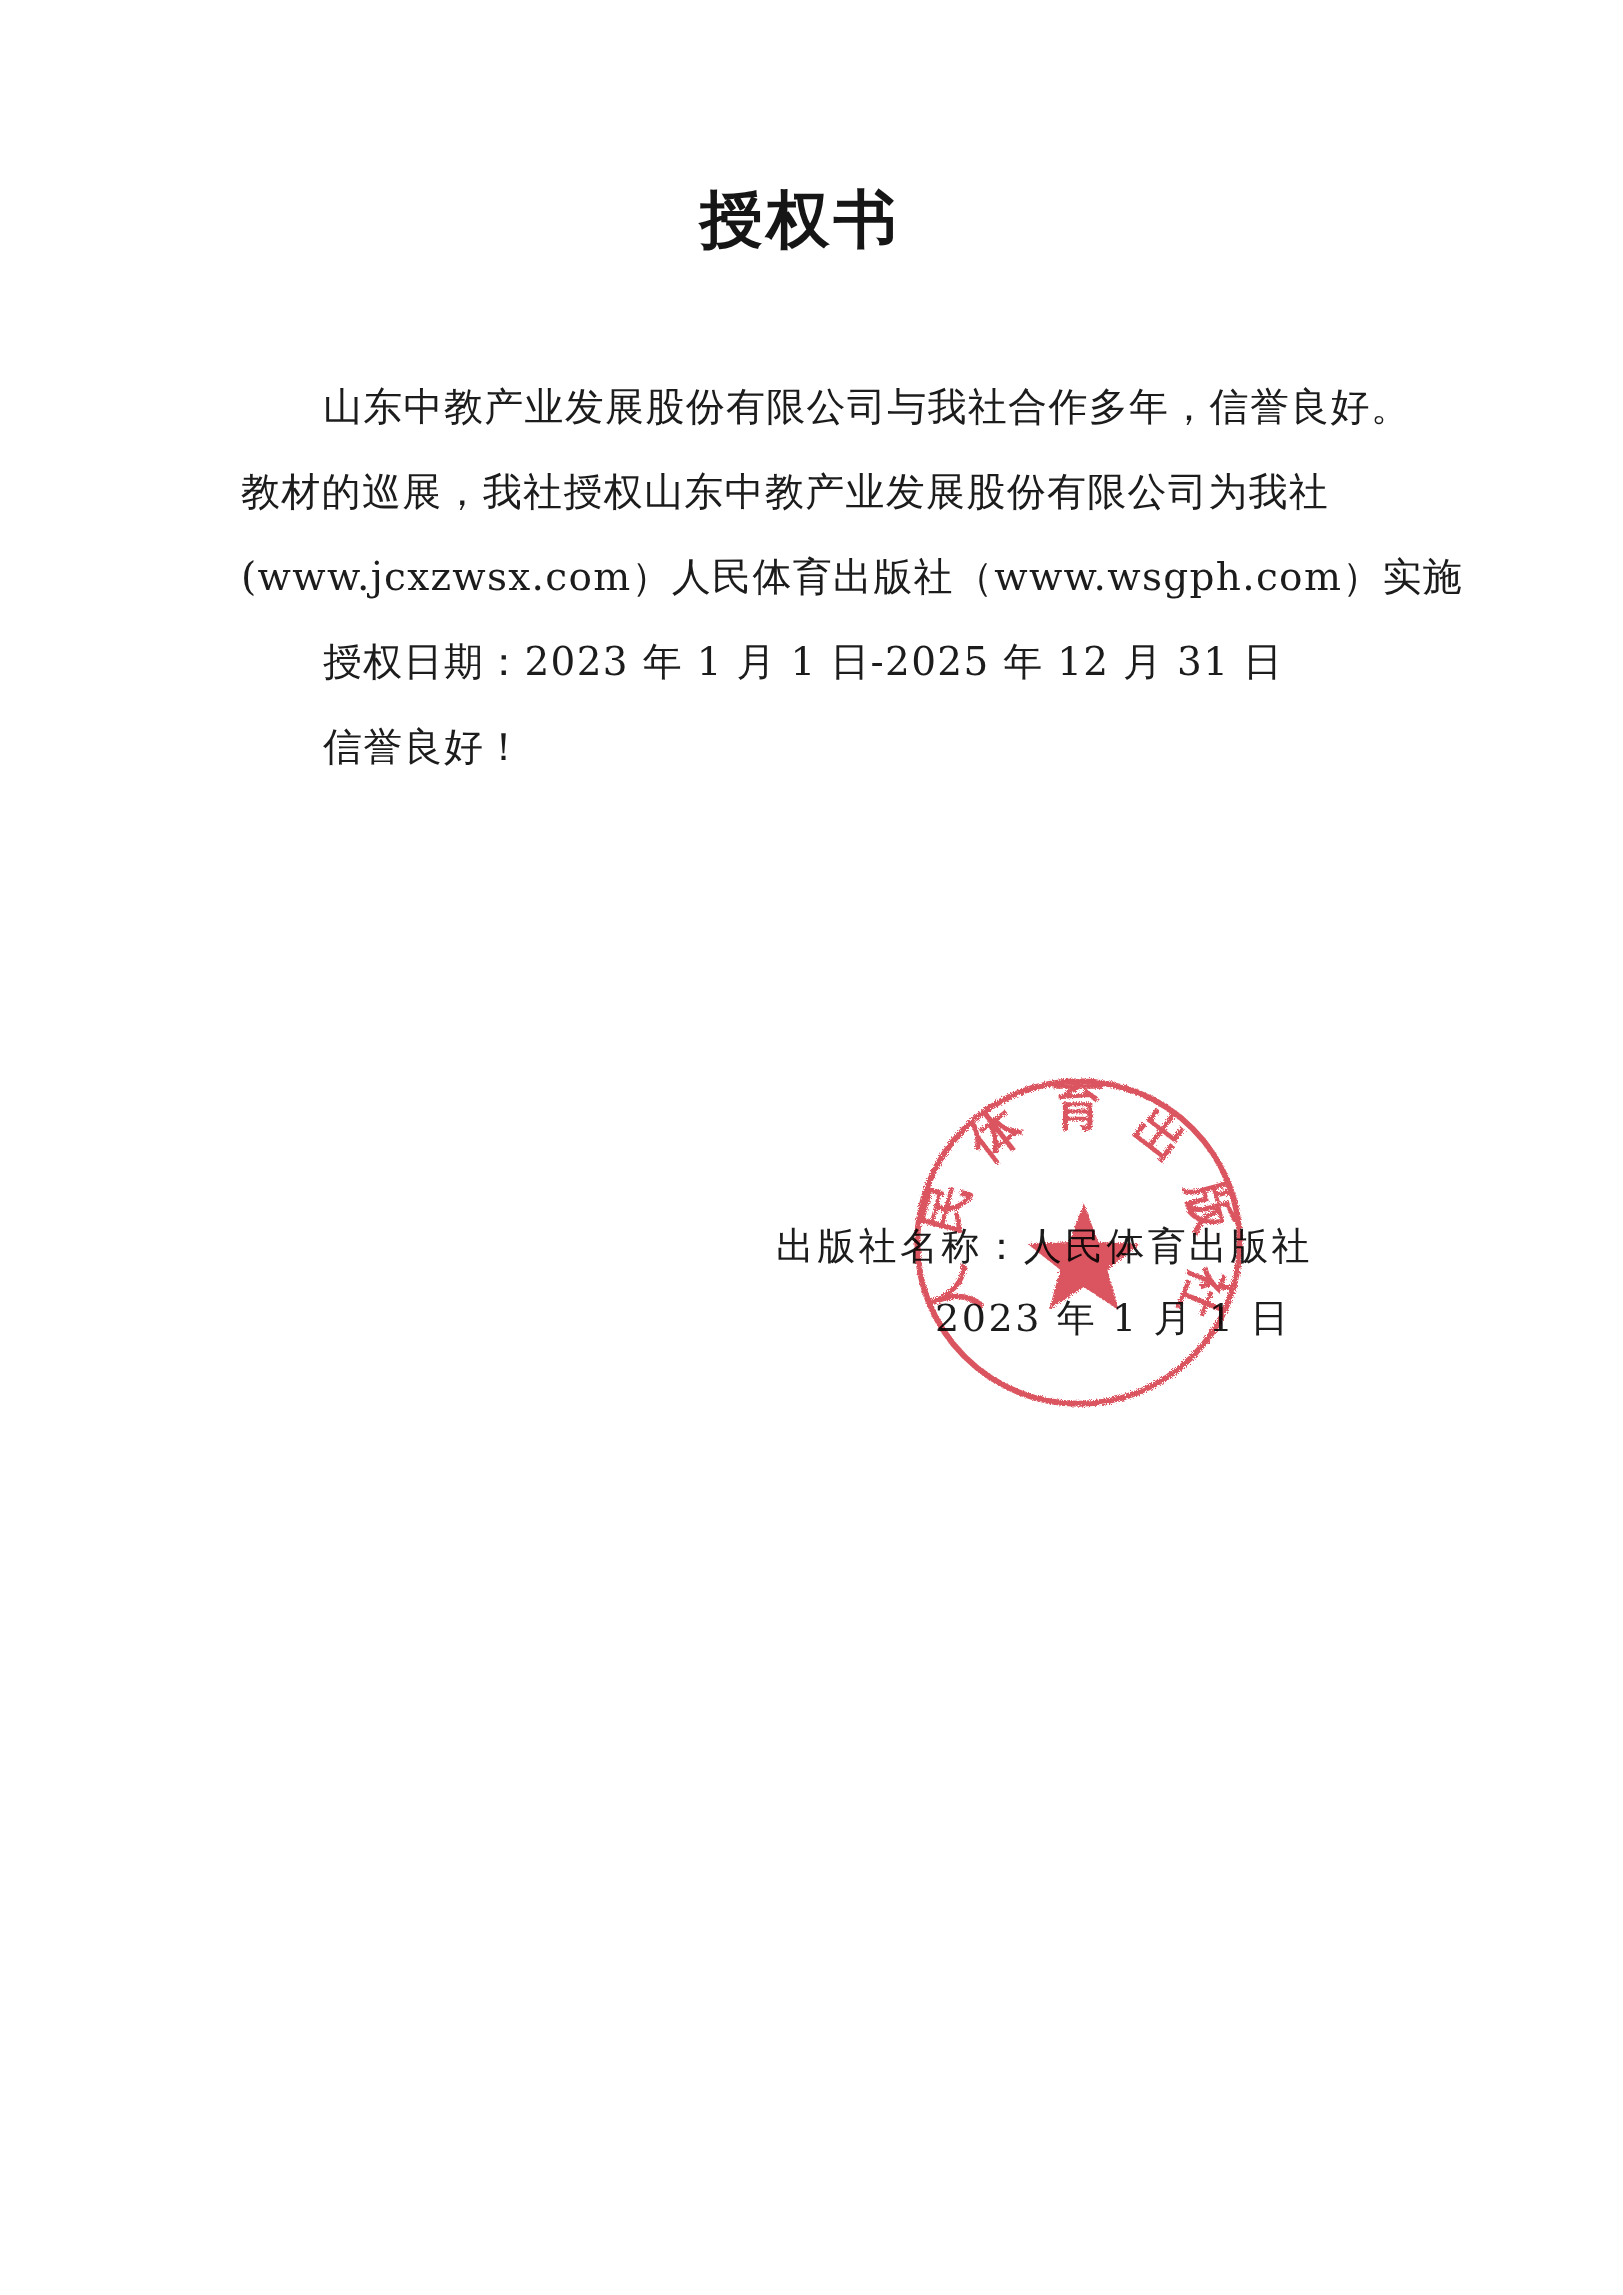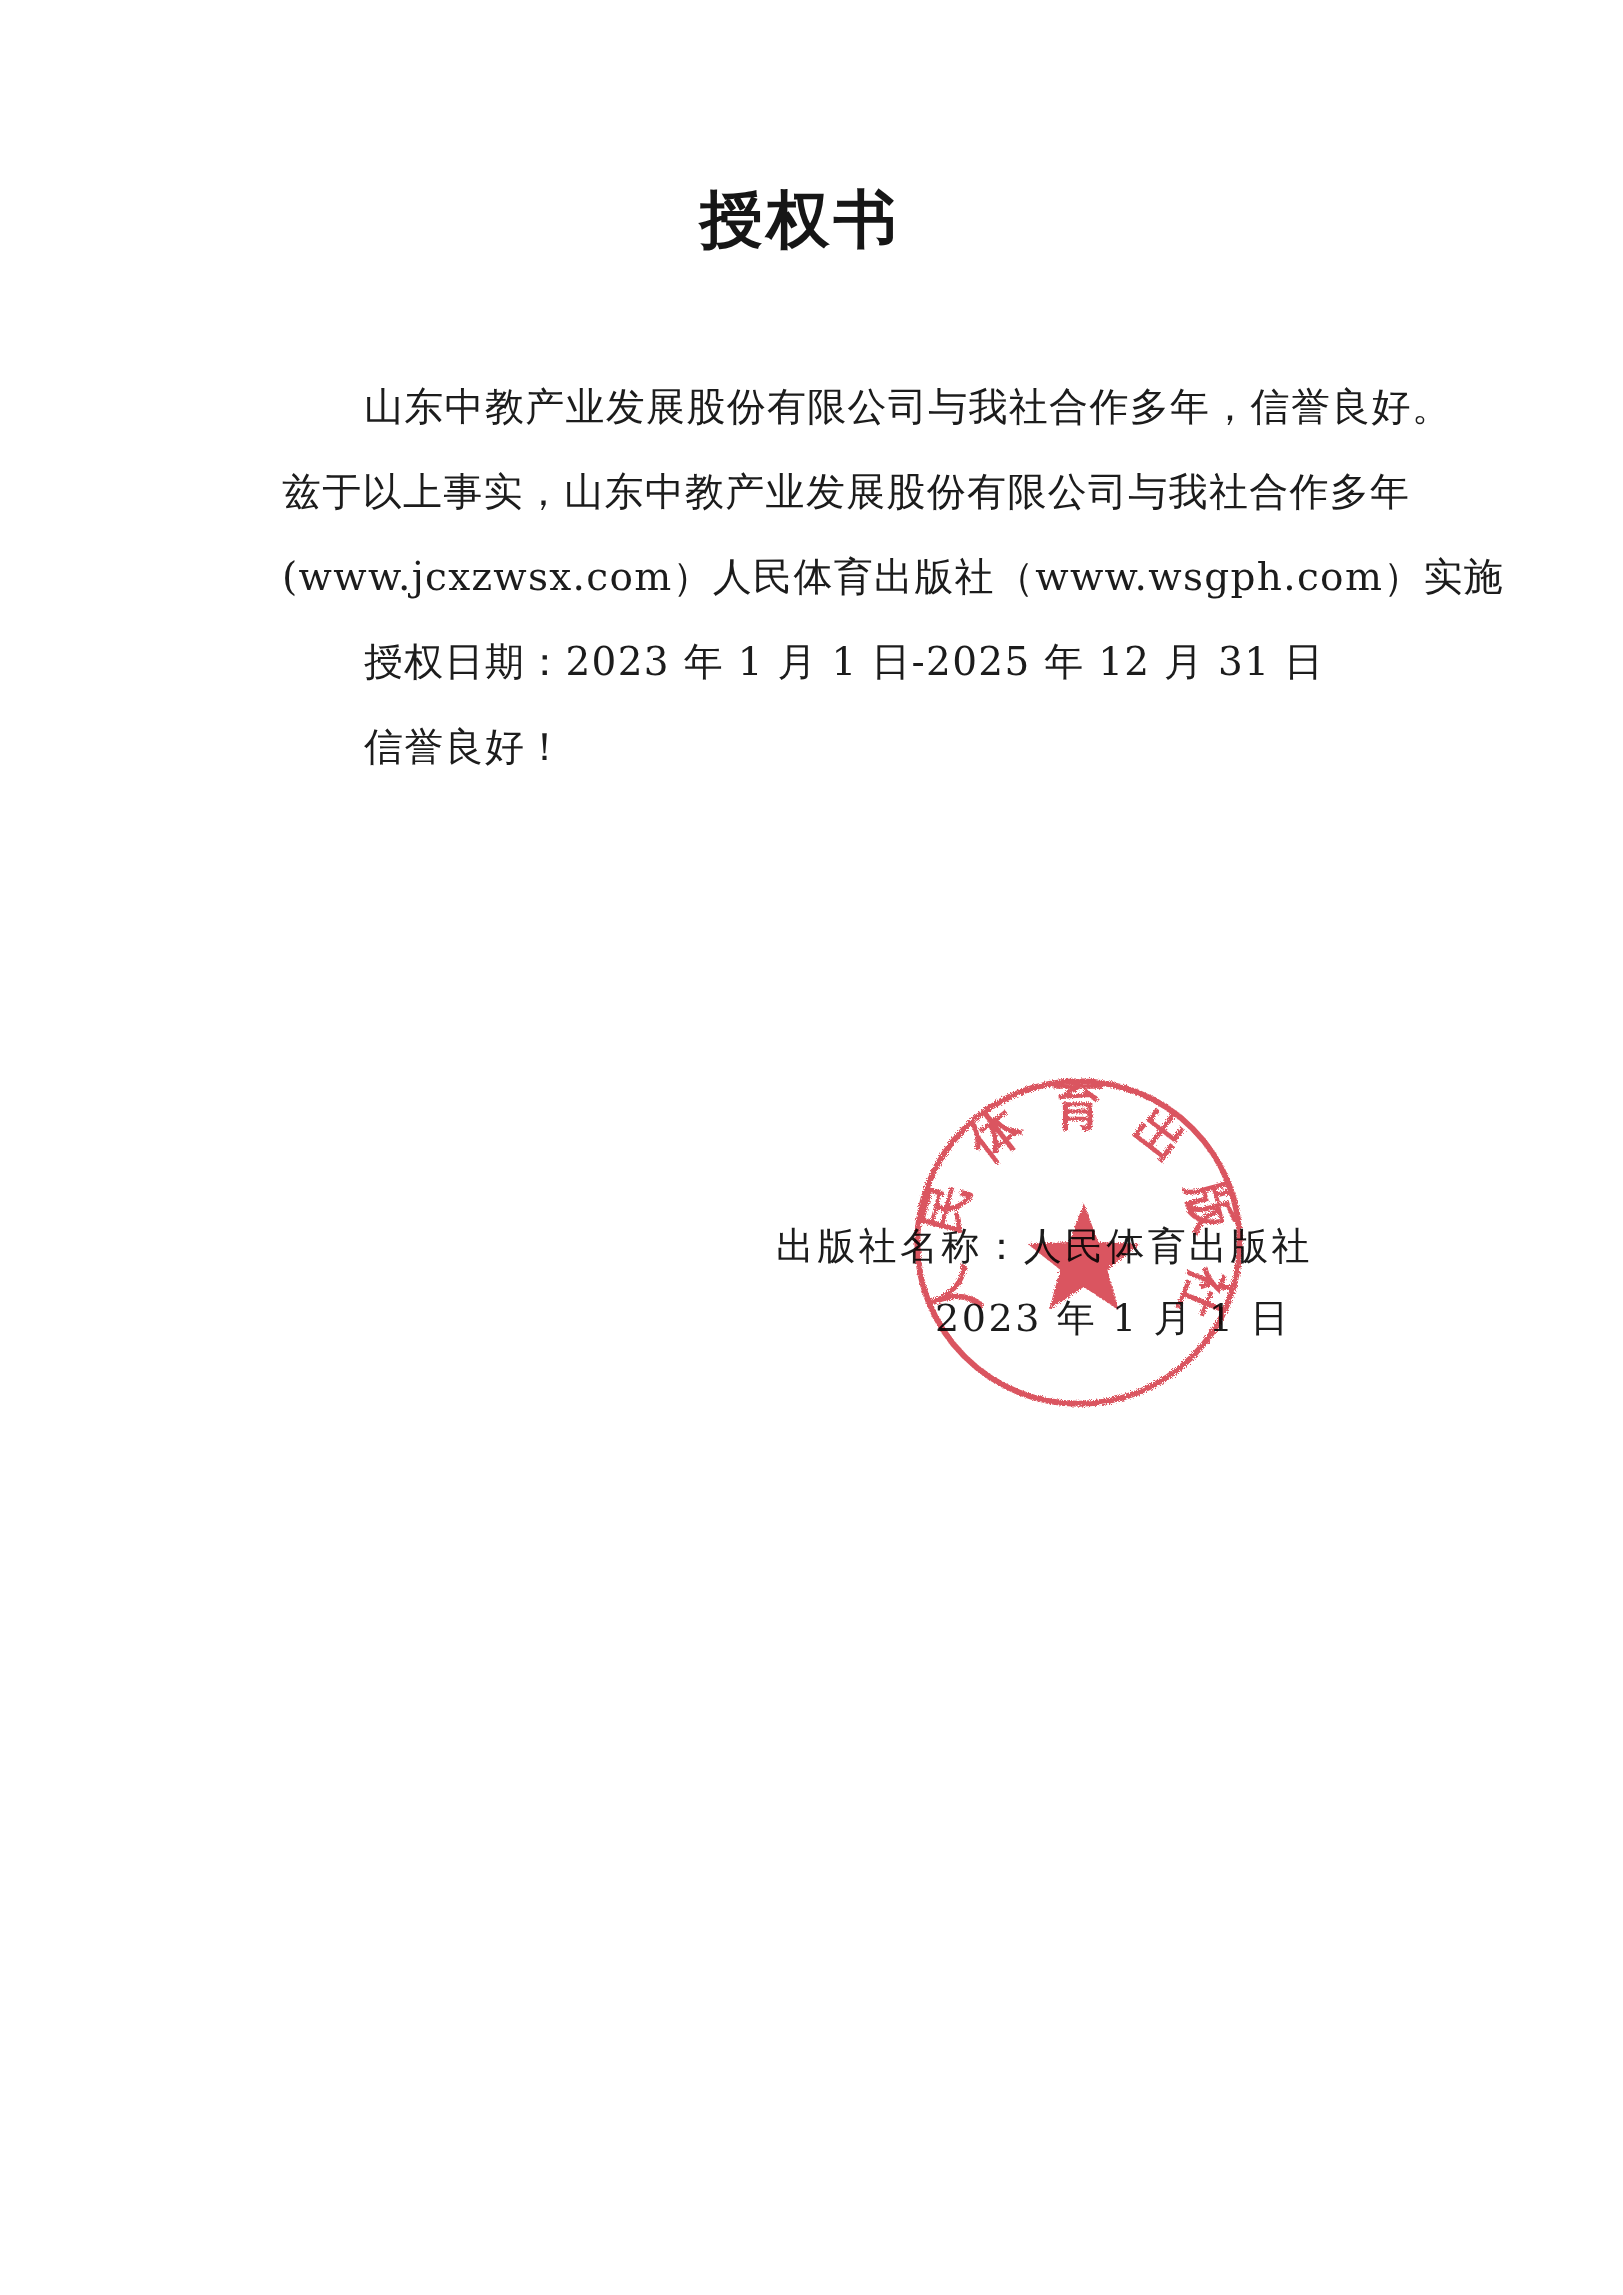--- a/index.html
+++ b/index.html
@@ -30,21 +30,20 @@
     color: #161616;
   }
   .body-text {
     position: absolute;
     left: 241px;
     top: 364px;
     width: 1178px;
     font-size: 39px;
     line-height: 85px;
     letter-spacing: 1.3px;
-    margin-left: 41px;
   }
   .body-text p {
     margin: 0;
     padding: 0;
     white-space: nowrap;
   }
   .indent {
     text-indent: 82px;
   }
   .sig-publisher {
@@ -84,21 +83,21 @@
 </style>
 </head>
 <body>
 
 <div class="page">
 
   <h1 class="doc-title">授权书</h1>
 
   <div class="body-text">
     <p class="indent">山东中教产业发展股份有限公司与我社合作多年，信誉良好。</p>
-    <p>兹于以上事实，山东中教产业发展股份有限公司与我社合作多年</p>
+    <p>教材的巡展，我社授权山东中教产业发展股份有限公司为我社</p>
     <p>(www.jcxzwsx.com）人民体育出版社（www.wsgph.com）实施</p>
     <p class="indent">授权日期：2023 年 1 月 1 日-2025 年 12 月 31 日</p>
     <p class="indent">信誉良好！</p>
   </div>
 
   <div class="sig-publisher">出版社名称：人民体育出版社</div>
 
   <div class="sig-date">2023 年 1 月 1 日</div>
 
   <svg class="stamp" viewBox="-280 -280 560 560" xmlns="http://www.w3.org/2000/svg">

